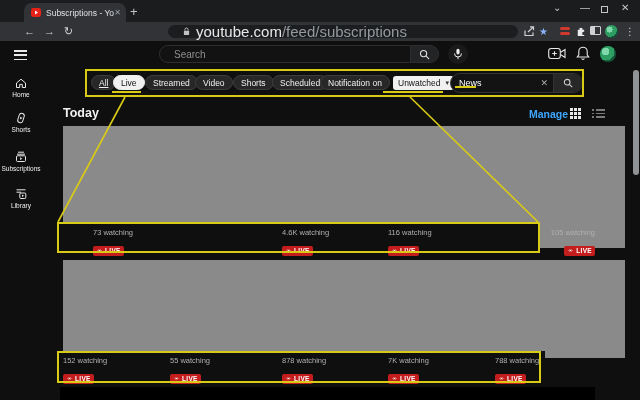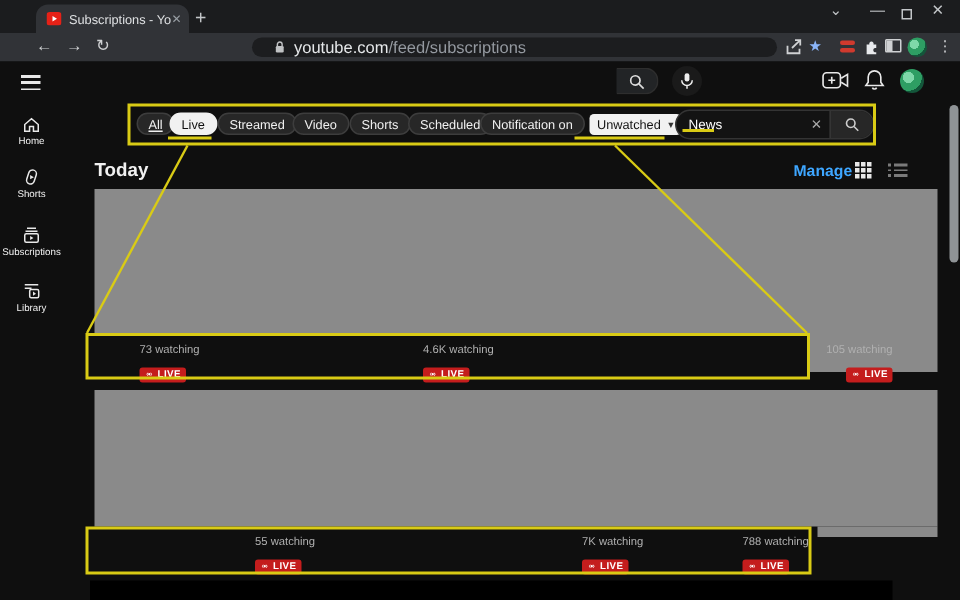--- a/index.html
+++ b/index.html
@@ -12,21 +12,21 @@
        border-radius:8px 8px 0 0;display:flex;align-items:center;padding:0 5px 0 7px;}
   .tab-title{flex:1;font-size:8.5px;color:#dfe1e3;white-space:nowrap;overflow:hidden;margin-left:5px;}
   .tab-close{color:#9aa0a6;font-size:8px;cursor:default;}
   .newtab{position:absolute;left:130px;top:4px;color:#c3c6c9;font-size:13px;line-height:16px;}
   .wctl{position:absolute;top:2px;color:#c3c6c9;font-size:10px;}
   .wctl-box{position:absolute;top:6px;width:7px;height:7px;border:1px solid #c3c6c9;}
   .toolbar{position:absolute;left:0;top:22px;width:640px;height:19px;background:#313337;}
   .navbtn{position:absolute;top:3px;color:#cfd1d3;font-size:11px;line-height:13px;}
   .omnibox{position:absolute;left:168px;top:25px;width:350px;height:13px;border-radius:7px;
            background:#1c1d1f;display:flex;align-items:center;padding-left:15px;}
-  .url{font-size:11px;margin-left:6px;white-space:nowrap;}
+  .url{font-size:15px;margin-left:6px;white-space:nowrap;}
   .url .host{color:#e6e8ea;}
   .url .path{color:#9499a0;}
   .ext-red{position:absolute;left:560px;top:27px;width:10px;}
   .ext-red i{display:block;height:3px;background:#d03a2e;border-radius:1.5px;margin-bottom:1.5px;}
   .panel-icon{position:absolute;left:590px;top:26px;width:11px;height:9px;border:1px solid #cfd1d3;border-radius:1px;}
   .panel-icon i{display:block;width:4px;height:7px;background:#cfd1d3;}
   .avatar-sm{position:absolute;width:13px;height:13px;border-radius:50%;
              background:radial-gradient(circle at 35% 35%, #7fd8a9 0 25%, #2e9e63 26% 60%, #13563a 61% 100%);}
 
   
@@ -137,20 +137,23 @@
     </span>
   <span class="avatar-sm" style="left:605px;top:25px;"></span>
   <span class="navbtn" style="left:625px;top:25px;font-size:10px;">⋮</span>
 
   <div class="yt-header"></div>
   <span class="hamburger">
       <i></i>
       <i></i>
       <i></i>
     </span>
+  <div class="yt-search">
+    <input placeholder="Search" style="">
+  </div>
   <div class="yt-search-btn">
     <svg width="11" height="11" viewBox="0 0 12 12">
       <circle cx="5" cy="5" r="3.4" stroke="#ddd" stroke-width="1.2" fill="none"></circle>
       <path d="M7.6 7.6 L11 11" stroke="#ddd" stroke-width="1.2"></path>
     </svg>
   </div>
   <div class="yt-mic">
     <svg width="10" height="12" viewBox="0 0 10 12">
       <rect x="3.4" y="0.8" width="3.2" height="5.6" rx="1.6" fill="#eee"></rect>
       <path d="M1.5 5.5a3.5 3.5 0 0 0 7 0 M5 9v2.2" stroke="#eee" stroke-width="1" fill="none"></path>
@@ -263,33 +266,63 @@
   <div class="witem" style="left:282px;top:228px;">
     <div class="wtext">4.6K watching</div>
     <span class="live-badge">
         <svg width="7" height="7" viewBox="0 0 24 24">
           <circle cx="12" cy="12" r="2.6" fill="#fff"></circle>
           <path d="M8.5 15.5a5 5 0 0 1 0-7 M15.5 8.5a5 5 0 0 1 0 7" stroke="#fff" stroke-width="2" fill="none"></path>
         </svg>
         <span>LIVE</span>
       </span>
   </div>
+  <div class="witem" style="left:388px;top:228px;">
+    <div class="wtext">116 watching</div>
+    <span class="live-badge">
+        <svg width="7" height="7" viewBox="0 0 24 24">
+          <circle cx="12" cy="12" r="2.6" fill="#fff"></circle>
+          <path d="M8.5 15.5a5 5 0 0 1 0-7 M15.5 8.5a5 5 0 0 1 0 7" stroke="#fff" stroke-width="2" fill="none"></path>
+        </svg>
+        <span>LIVE</span>
+      </span>
+  </div>
   <div class="witem" style="left:495px;top:228px;text-align:right;">
     <div class="wtext">105 watching</div>
     <span class="live-badge">
         <svg width="7" height="7" viewBox="0 0 24 24">
           <circle cx="12" cy="12" r="2.6" fill="#fff"></circle>
           <path d="M8.5 15.5a5 5 0 0 1 0-7 M15.5 8.5a5 5 0 0 1 0 7" stroke="#fff" stroke-width="2" fill="none"></path>
         </svg>
         <span>LIVE</span>
       </span>
   </div>
 
+  <div class="witem" style="left:63px;top:356px;">
+    <div class="wtext">152 watching</div>
+    <span class="live-badge">
+        <svg width="7" height="7" viewBox="0 0 24 24">
+          <circle cx="12" cy="12" r="2.6" fill="#fff"></circle>
+          <path d="M8.5 15.5a5 5 0 0 1 0-7 M15.5 8.5a5 5 0 0 1 0 7" stroke="#fff" stroke-width="2" fill="none"></path>
+        </svg>
+        <span>LIVE</span>
+      </span>
+  </div>
   <div class="witem" style="left:170px;top:356px;">
     <div class="wtext">55 watching</div>
+    <span class="live-badge">
+        <svg width="7" height="7" viewBox="0 0 24 24">
+          <circle cx="12" cy="12" r="2.6" fill="#fff"></circle>
+          <path d="M8.5 15.5a5 5 0 0 1 0-7 M15.5 8.5a5 5 0 0 1 0 7" stroke="#fff" stroke-width="2" fill="none"></path>
+        </svg>
+        <span>LIVE</span>
+      </span>
+  </div>
+  <div class="witem" style="left:282px;top:356px;">
+    <div class="wtext">878 watching</div>
     <span class="live-badge">
         <svg width="7" height="7" viewBox="0 0 24 24">
           <circle cx="12" cy="12" r="2.6" fill="#fff"></circle>
           <path d="M8.5 15.5a5 5 0 0 1 0-7 M15.5 8.5a5 5 0 0 1 0 7" stroke="#fff" stroke-width="2" fill="none"></path>
         </svg>
         <span>LIVE</span>
       </span>
   </div>
   <div class="witem" style="left:388px;top:356px;">
     <div class="wtext">7K watching</div>

